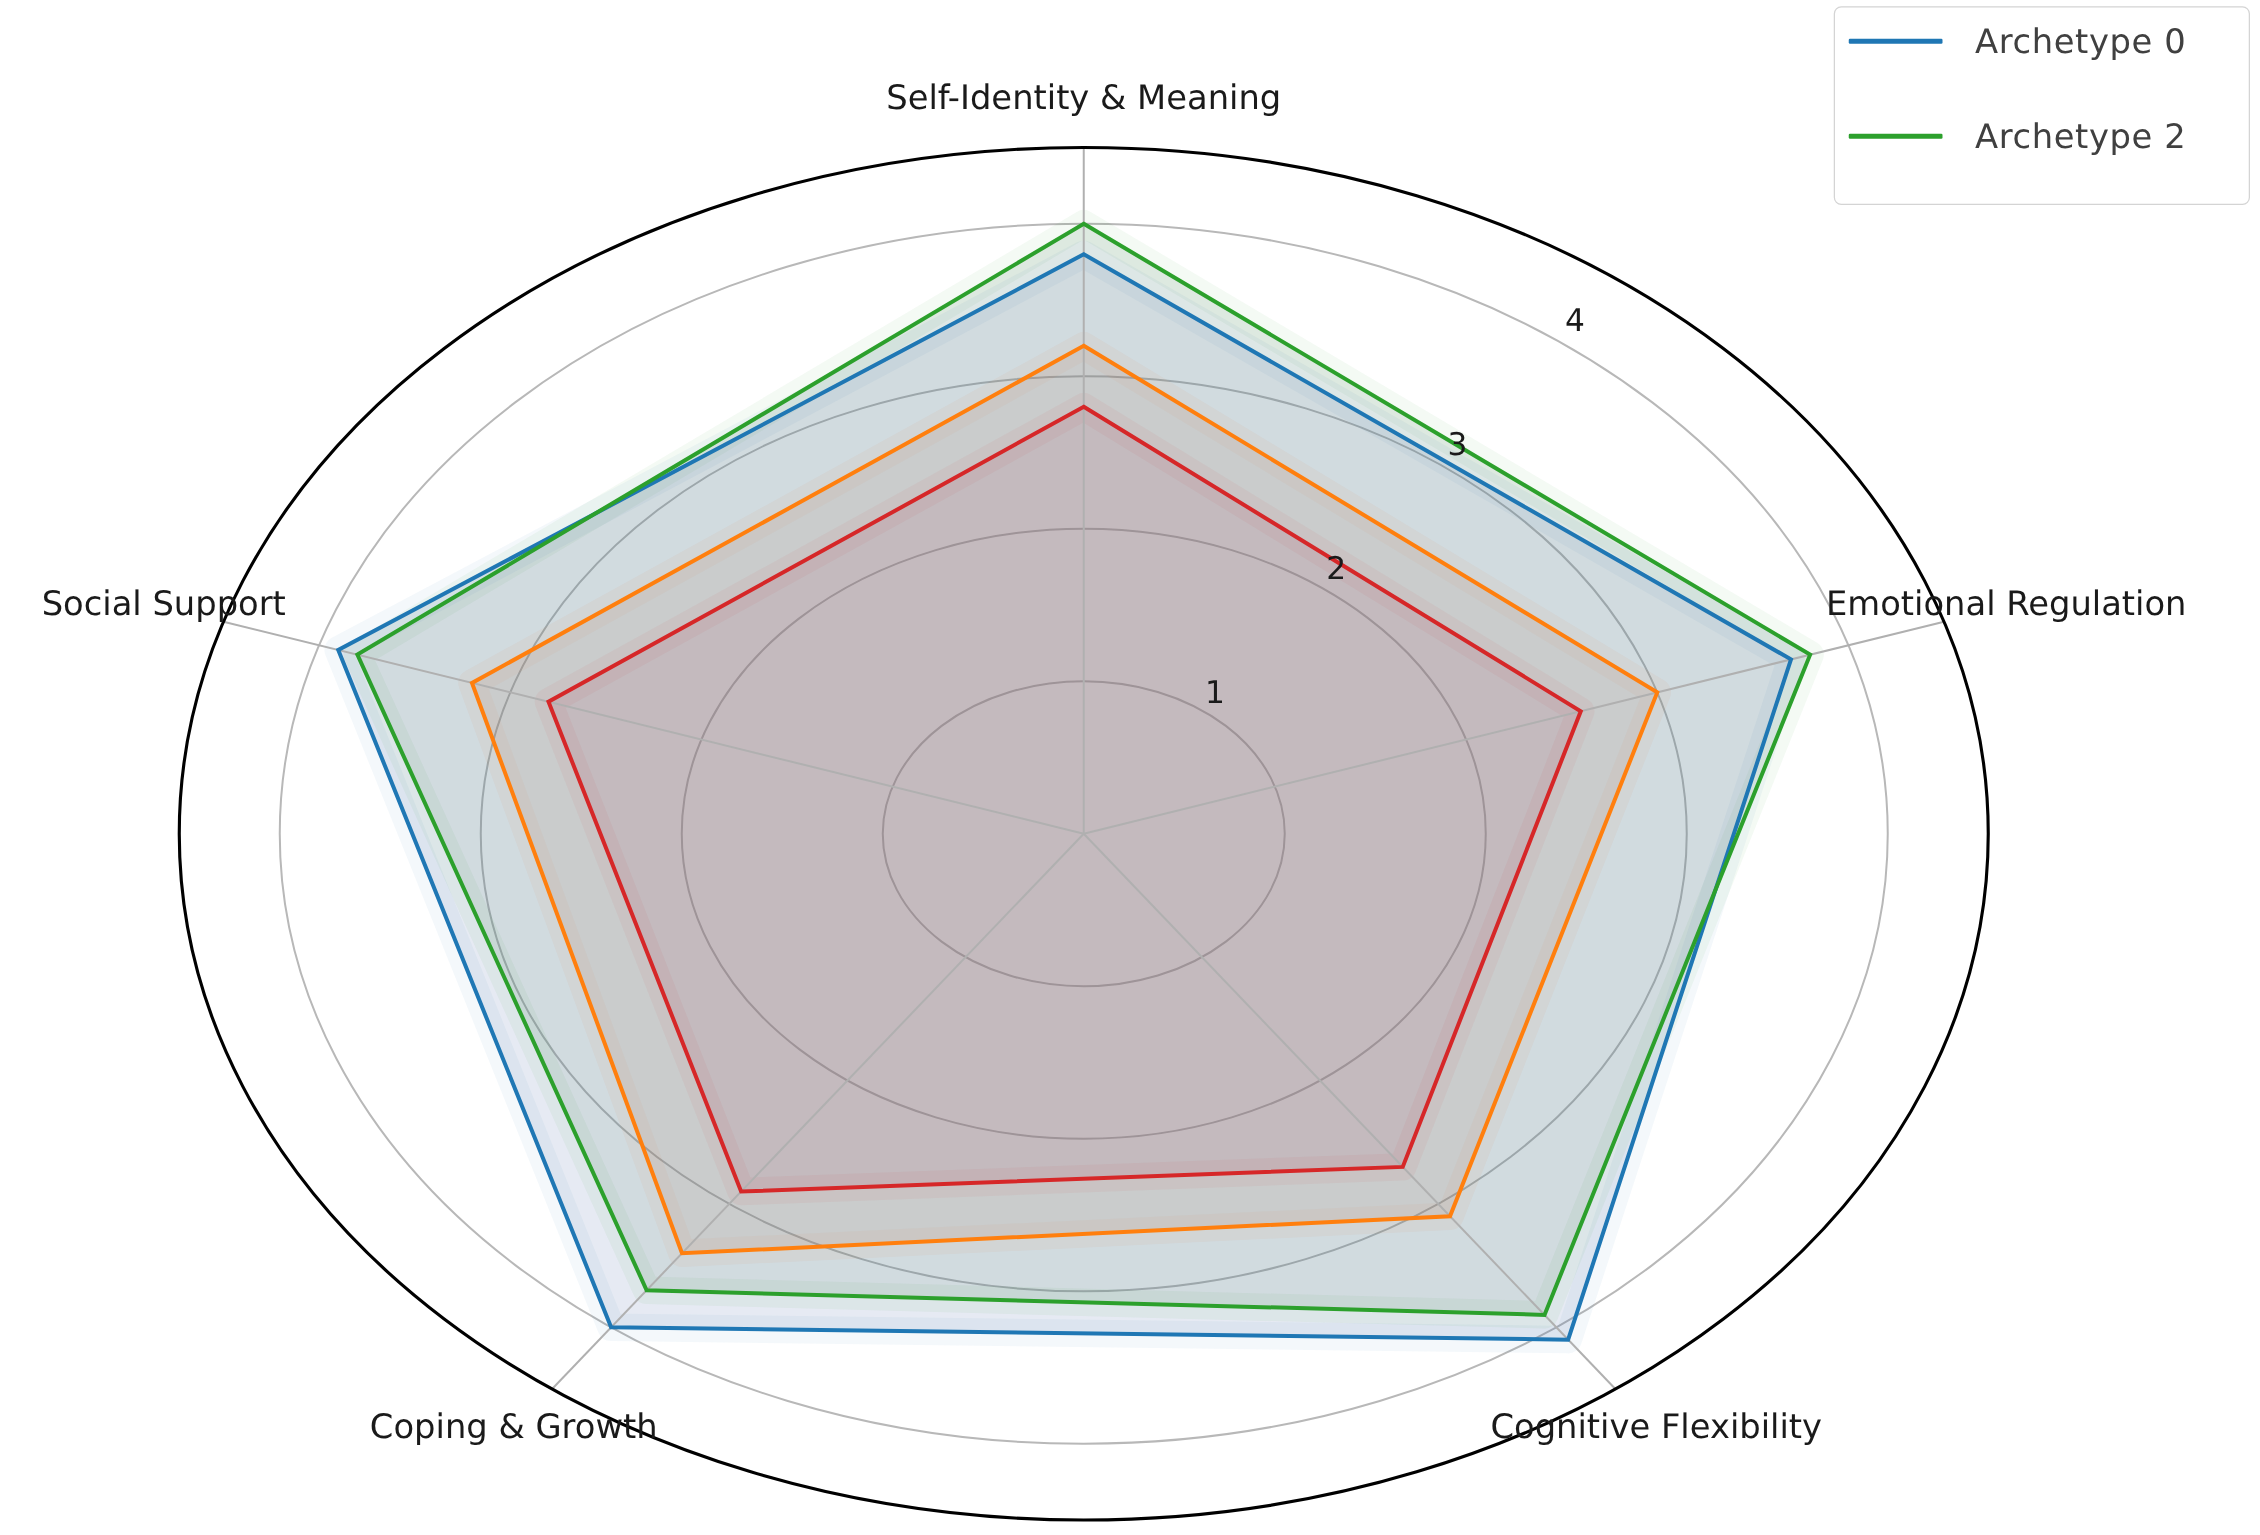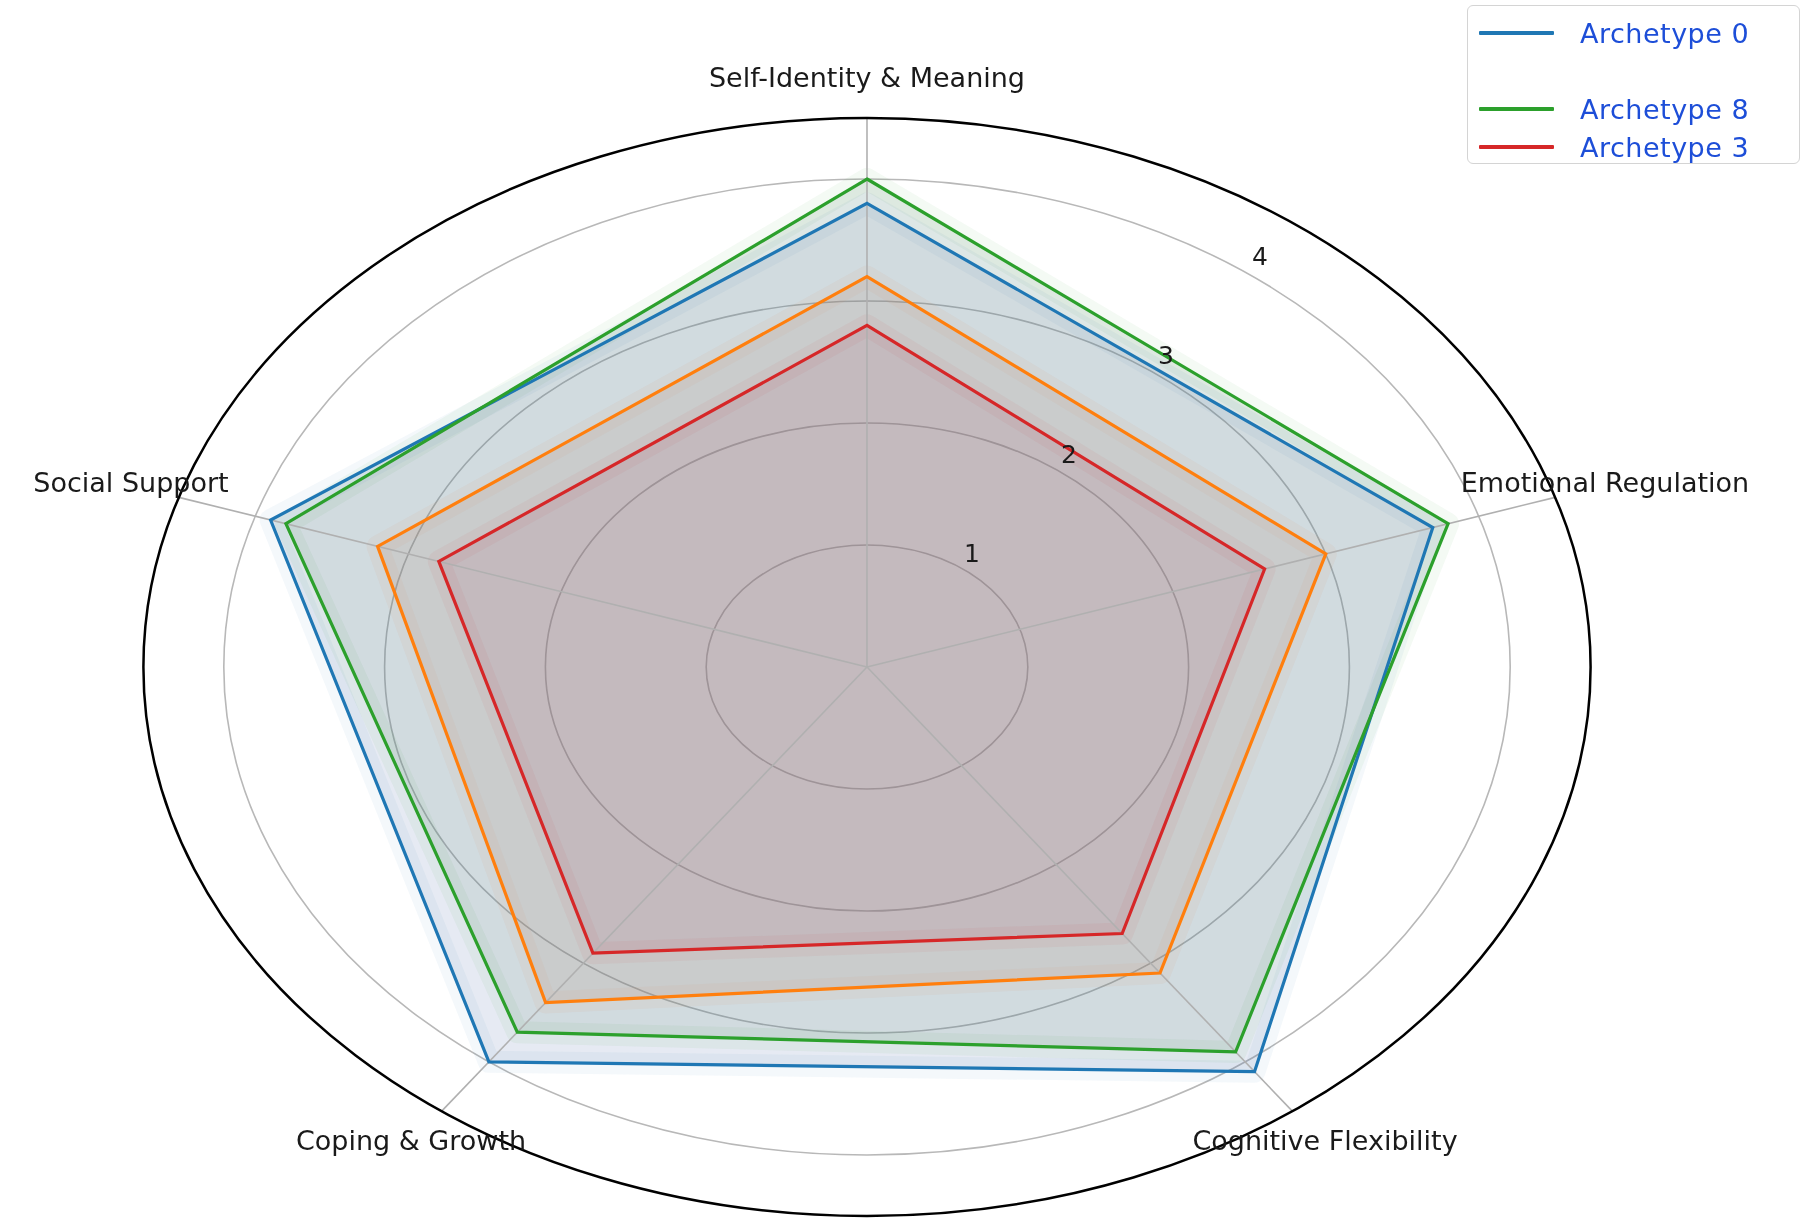--- a/index.html
+++ b/index.html
@@ -7,21 +7,21 @@
            font-family: "DejaVu Sans", sans-serif; }
     #chart { position: absolute; left: 0; top: 0; }
     .axis-label { font-family: "DejaVu Sans", sans-serif; font-size: 27px; fill: #1a1a1a; }
     .tick-label { font-family: "DejaVu Sans", sans-serif; font-size: 25px; fill: #1a1a1a; }
     .legend { position: absolute; left: 1467px; top: 5px; width: 333px; height: 159px;
               border: 1.5px solid #d4d4d4; border-radius: 6px; background: rgba(255,255,255,0.85);
               box-sizing: border-box; }
     .legend-item { position: absolute; left: 0; height: 38px; width: 100%; display: flex; align-items: center; }
     .legend-line { position: absolute; left: 11px; width: 75px; height: 4px; border-radius: 1px; }
     .legend-text { position: absolute; left: 112px; font-family: "DejaVu Sans", sans-serif;
-                   font-size: 27px; color: #1d4ed8; letter-spacing: 0.5px; white-space: nowrap; }
+                   font-size: 27px; color: #404040; letter-spacing: 0.5px; white-space: nowrap; }
   </style>
 </head>
 <body>
 
 <svg id="chart" width="1808" height="1228" viewBox="0 0 1808 1228">
   <g id="grid">
       <ellipse cx="867" cy="667" rx="160.8" ry="122" fill="none" stroke="#b8b8b8" stroke-width="1.6"></ellipse>
       <ellipse cx="867" cy="667" rx="321.6" ry="244" fill="none" stroke="#b8b8b8" stroke-width="1.6"></ellipse>
       <ellipse cx="867" cy="667" rx="482.40000000000003" ry="366" fill="none" stroke="#b8b8b8" stroke-width="1.6"></ellipse>
       <ellipse cx="867" cy="667" rx="643.2" ry="488" fill="none" stroke="#b8b8b8" stroke-width="1.6"></ellipse>
@@ -63,19 +63,15 @@
   <text class="axis-label" x="131" y="492" text-anchor="middle">Social Support</text>
 </svg>
 
 <div class="legend">
   <div class="legend-item" style="top:8px">
     <span class="legend-line" style="background: rgb(31, 119, 180);"></span>
     <span class="legend-text">Archetype 0</span>
   </div>
   <div class="legend-item" style="top:84px">
     <span class="legend-line" style="background: rgb(44, 160, 44);"></span>
-    <span class="legend-text">Archetype 8</span>
-  </div>
-  <div class="legend-item" style="top:122px">
-    <span class="legend-line" style="background: rgb(214, 39, 40);"></span>
-    <span class="legend-text">Archetype 3</span>
+    <span class="legend-text">Archetype 2</span>
   </div>
 </div>
 
 </body></html>

